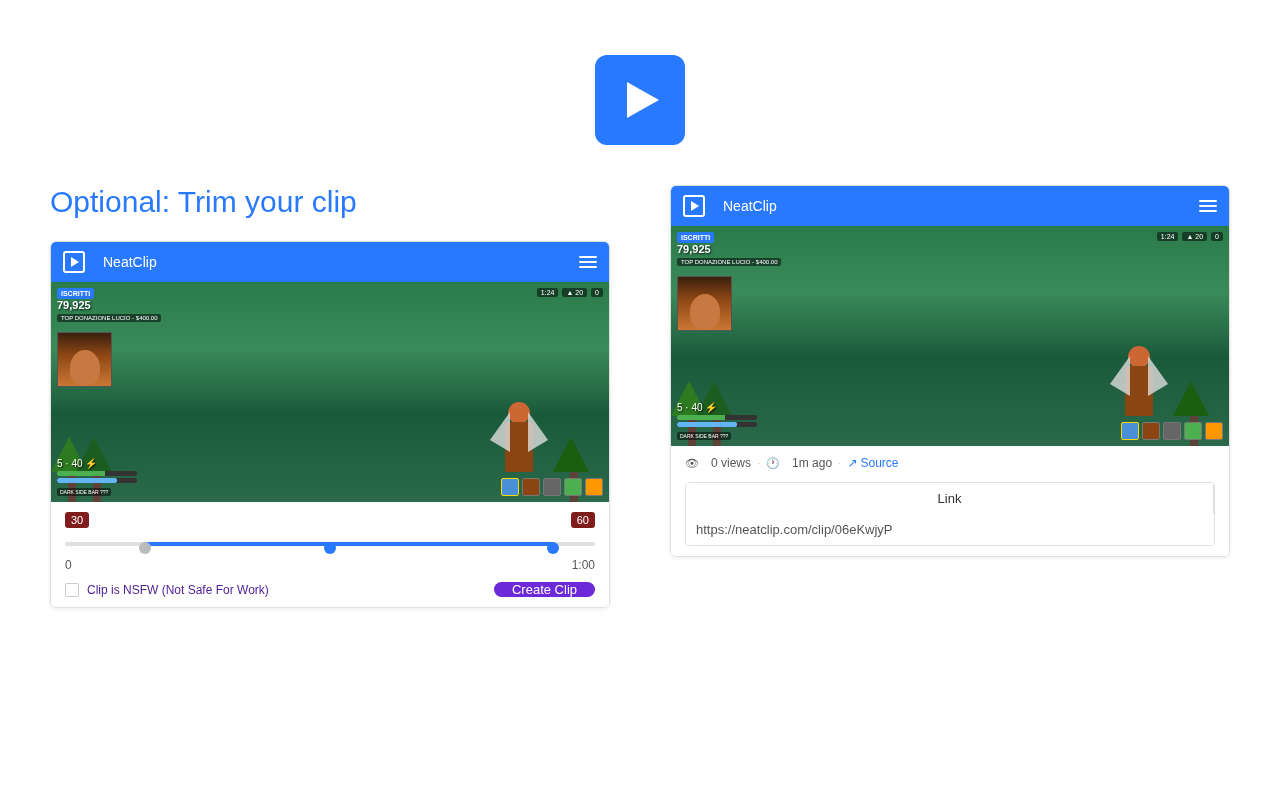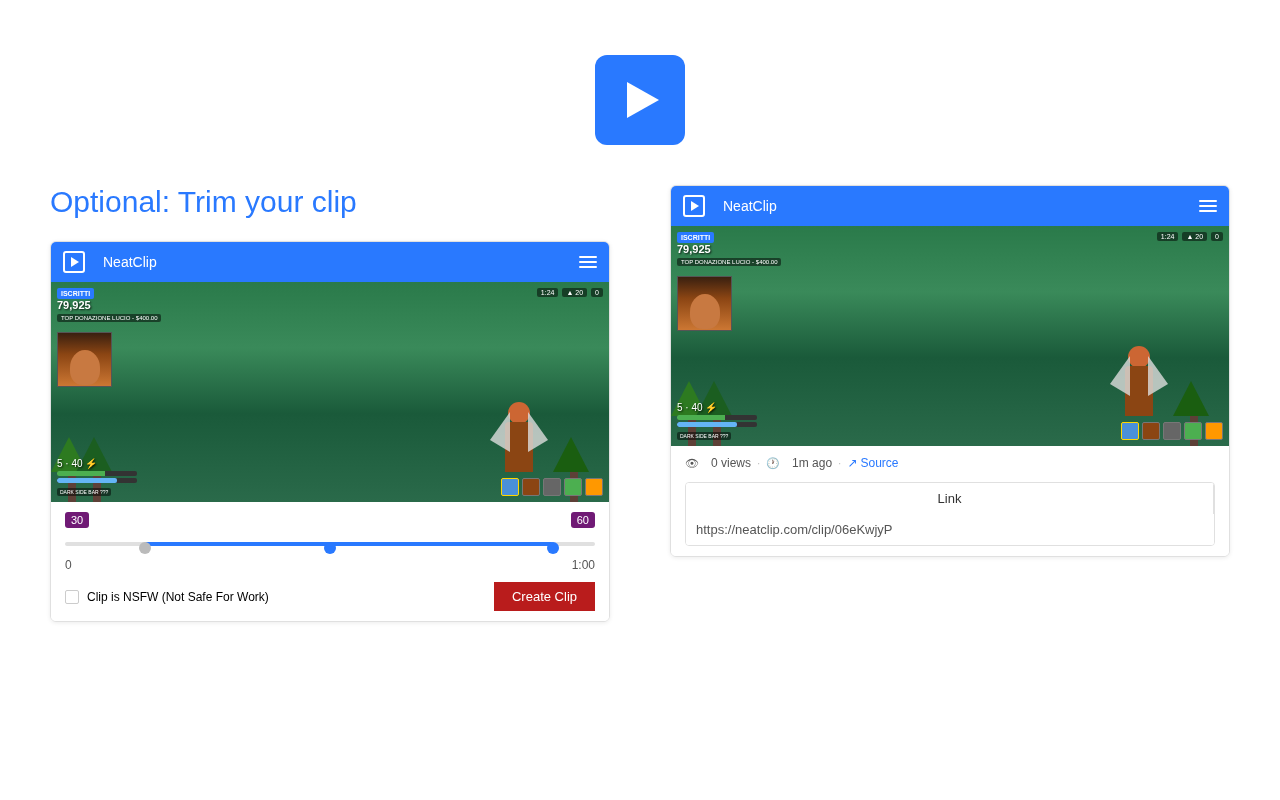--- a/index.html
+++ b/index.html
@@ -334,21 +334,21 @@
       padding: 10px 14px;
       background: #fff;
     }
 
     .time-labels {
       display: flex;
       justify-content: space-between;
       margin-bottom: 6px;
     }
     .time-badge {
-      background: #701a75;
+      background: #7f1d1d;
       color: #fff;
       font-size: 11px;
       padding: 2px 6px;
       border-radius: 3px;
     }
 
     .slider-container {
       position: relative;
       height: 20px;
       display: flex;
@@ -422,31 +422,31 @@
       gap: 8px;
     }
     .checkbox-nsfw {
       width: 14px;
       height: 14px;
       border: 1px solid #ccc;
       border-radius: 2px;
       background: #fff;
     }
     .nsfw-label {
-      color: #000000;
+      color: #4c1d95;
       font-size: 12px;
       text-align: center;
     }
 
     .create-clip-btn {
-      background: #b91c1c;
+      background: #6d28d9;
       color: #fff;
       border: none;
-      border-radius: 0;
-      padding: 7px 18px;
+      border-radius: 12px;
+      padding: 0 18px;
       font-size: 13px;
       cursor: pointer;
     }
 
     
     .share-info {
       padding: 10px 14px;
       background: #fff;
     }
 

